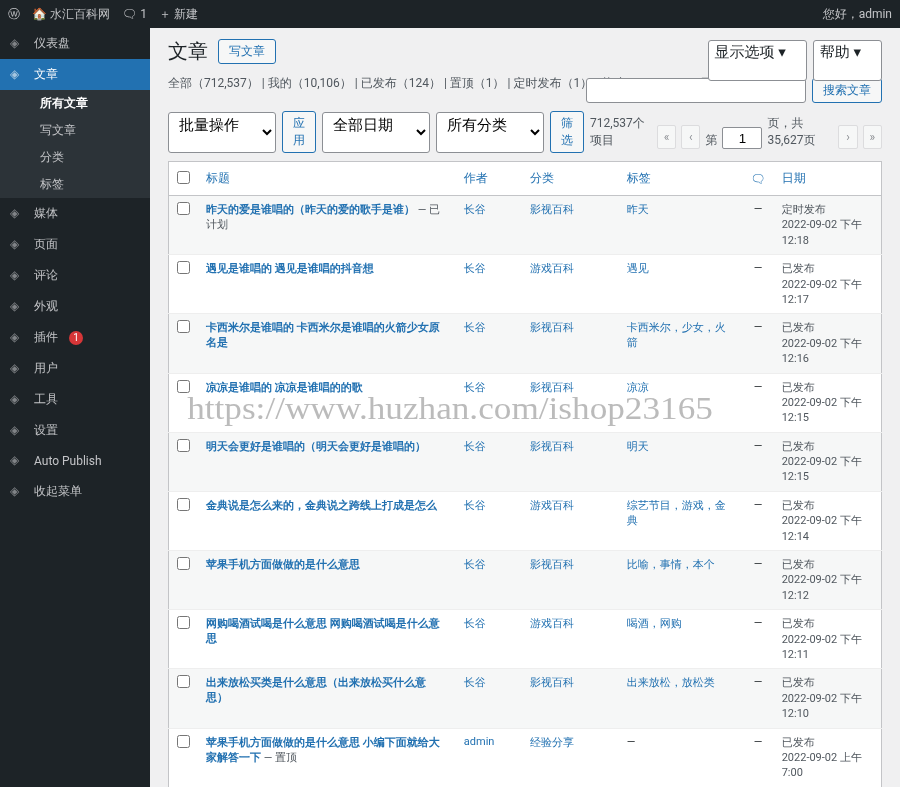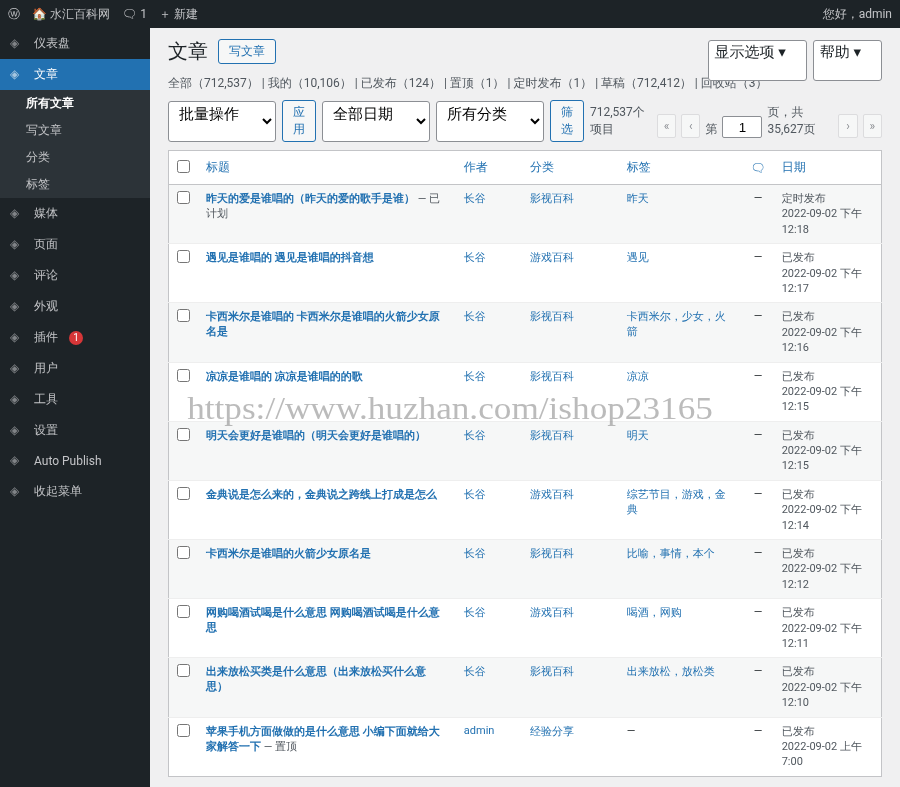--- a/index.html
+++ b/index.html
@@ -5,21 +5,21 @@
 *{box-sizing:border-box;margin:0;padding:0;}
 body{font-family:-apple-system,BlinkMacSystemFont,"Segoe UI",Roboto,sans-serif;font-size:12px;background:#f0f0f1;color:#1d2327;}
 a{color:#135e96;text-decoration:none;}
 .topbar{background:#1d2327;color:#c3c4c7;height:28px;display:flex;align-items:center;padding:0 8px;font-size:12px;justify-content:space-between;}
 .topbar-left,.topbar-right{display:flex;align-items:center;gap:12px;}
 .topbar-item{color:#c3c4c7;cursor:pointer;}
 .sidebar{position:fixed;top:28px;left:0;width:150px;background:#1d2327;height:calc(100vh - 28px);color:#c3c4c7;}
 .menu-item{padding:7px 10px;display:flex;align-items:center;gap:8px;cursor:pointer;font-size:12px;}
 .menu-item.active{background:#2271b1;color:#fff;}
 .submenu{background:#2c3338;}
-.submenu-item{padding:5px 10px 5px 26px;font-size:12px;cursor:pointer;color:#c3c4c7;}
+.submenu-item{padding:5px 10px 5px 40px;font-size:12px;cursor:pointer;color:#c3c4c7;}
 .submenu-item.active{color:#fff;font-weight:600;}
 .main{margin-left:150px;padding:10px 18px;}
 .page-head{display:flex;align-items:center;gap:10px;margin-bottom:10px;}
 .page-head h1{font-size:20px;font-weight:400;}
 .btn{border:1px solid #2271b1;background:#f6f7f7;color:#2271b1;padding:3px 10px;border-radius:3px;cursor:pointer;font-size:12px;}
 .top-right{position:absolute;right:18px;top:40px;display:flex;gap:6px;align-items:center;}
 .select{border:1px solid #8c8f94;padding:2px 20px 18px 6px;border-radius:3px;background:#fff;font-size:15px;}
 .subsubsub{margin:6px 0;font-size:12px;color:#50575e;}
 .tablenav{display:flex;align-items:center;gap:6px;margin:8px 0;justify-content:space-between;}
 .tablenav-left{display:flex;gap:6px;align-items:center;}
@@ -124,20 +124,26 @@
   <div class="top-right">
     <span class="select">显示选项 ▾</span>
     <span class="select">帮助 ▾</span>
   </div>
   <div class="page-head">
     <h1>文章</h1>
     <button class="btn">写文章</button>
   </div>
   <div class="subsubsub">全部（712,537） | 我的（10,106） | 已发布（124） | 置顶（1） | 定时发布（1） | 草稿（712,412） | 回收站（3）</div>
 
+  <div style="display:flex;justify-content:flex-end;margin-top:-20px;">
+    <div class="search-box">
+      <input class="search-input" style="">
+      <button class="btn">搜索文章</button>
+    </div>
+  </div>
 
   <div class="tablenav">
     <div class="tablenav-left">
       <select class="select"><option>批量操作</option></select>
       <button class="btn">应用</button>
       <select class="select"><option>全部日期</option></select>
       <select class="select"><option>所有分类</option></select>
       <button class="btn">筛选</button>
     </div>
     <div class="tablenav-right">
@@ -214,21 +220,21 @@
           <td><input type="checkbox" style=""></td>
           <td class="title-cell"><a>金典说是怎么来的，金典说之跨线上打成是怎么</a> <span class="state"></span></td>
           <td><a class="cat-link">长谷</a></td>
           <td><a class="cat-link">游戏百科</a></td>
           <td><a class="cat-link">综艺节目，游戏，金典</a></td>
           <td style="text-align:center">—</td>
           <td class="date-cell">已发布<br>2022-09-02 下午12:14</td>
         </tr>
         <tr>
           <td><input type="checkbox" style=""></td>
-          <td class="title-cell"><a>卡西米尔是谁唱的火箭少女原名是</a> <span class="state"></span></td>
+          <td class="title-cell"><a>苹果手机方面做做的是什么意思</a> <span class="state"></span></td>
           <td><a class="cat-link">长谷</a></td>
           <td><a class="cat-link">影视百科</a></td>
           <td><a class="cat-link">比喻，事情，本个</a></td>
           <td style="text-align:center">—</td>
           <td class="date-cell">已发布<br>2022-09-02 下午12:12</td>
         </tr>
         <tr>
           <td><input type="checkbox" style=""></td>
           <td class="title-cell"><a>网购喝酒试喝是什么意思 网购喝酒试喝是什么意思</a> <span class="state"></span></td>
           <td><a class="cat-link">长谷</a></td>

